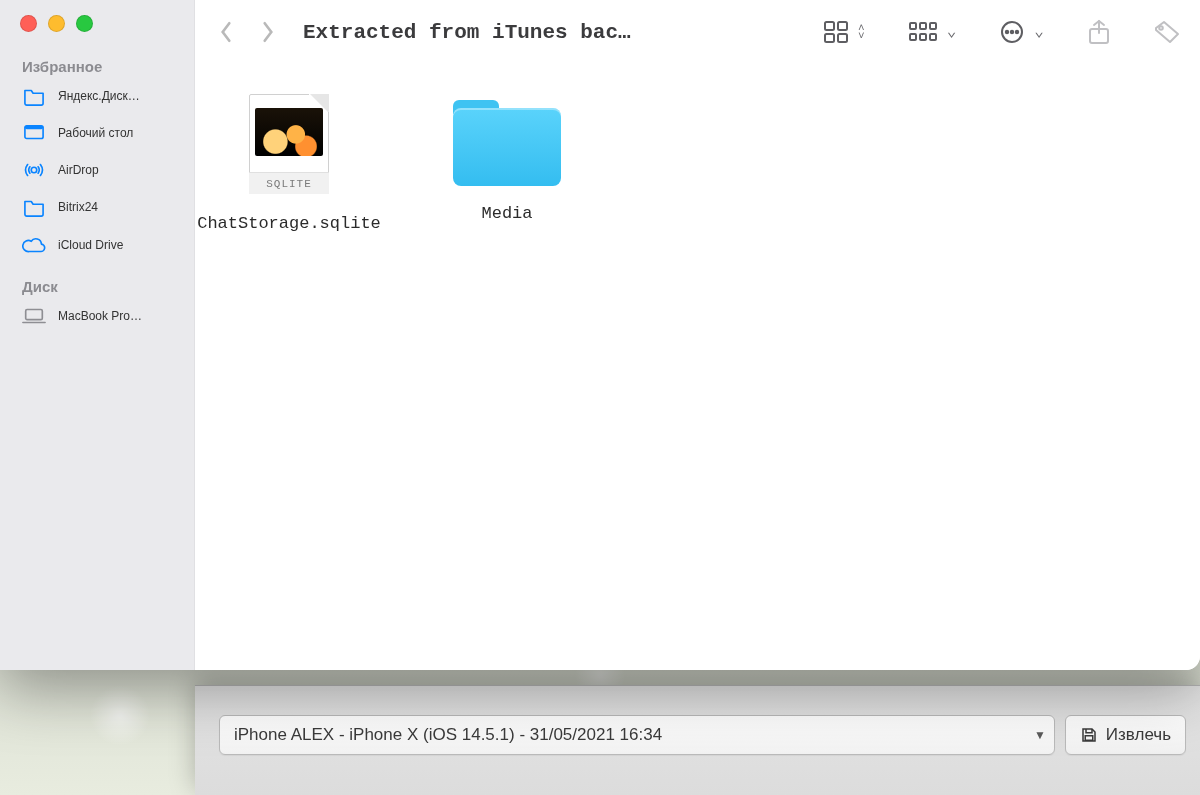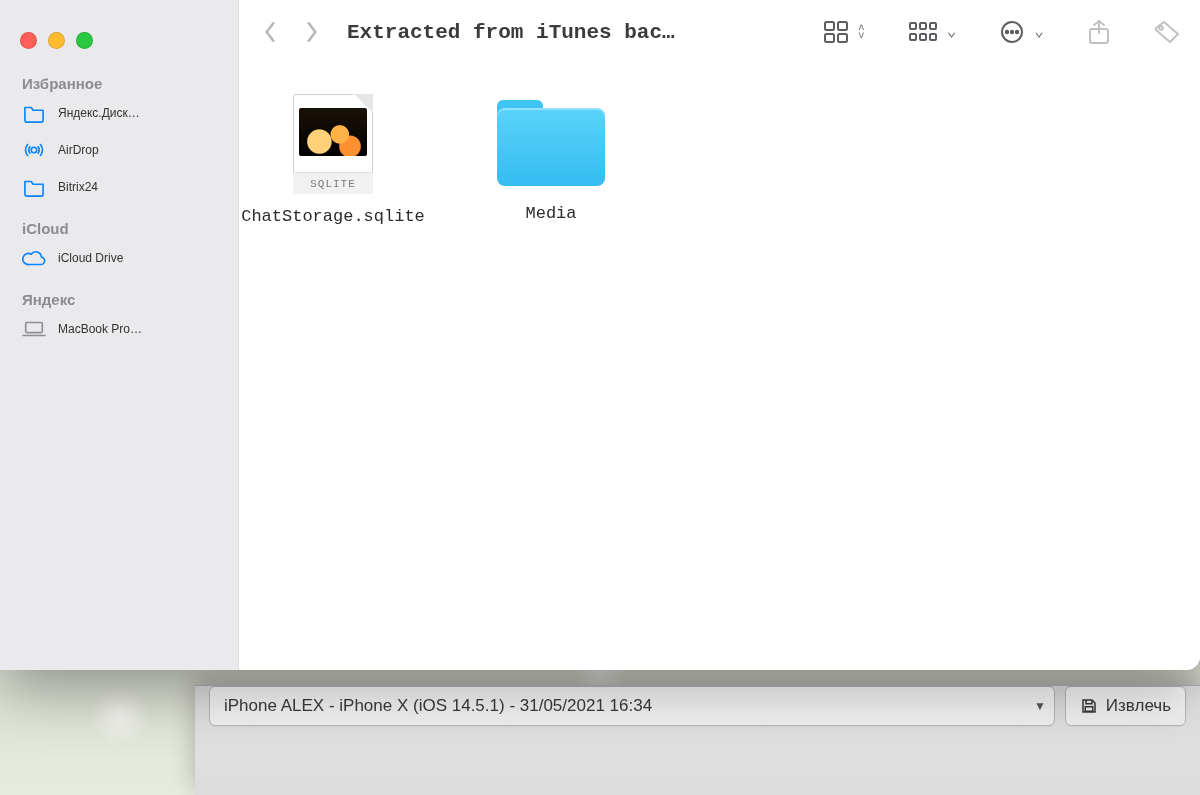--- a/index.html
+++ b/index.html
@@ -21,22 +21,22 @@
   }
 
   
   .lower-app {
     position: absolute;
     left: 195px; right: 0; bottom: 0;
     height: 110px;
     background: linear-gradient(180deg, #e4e4e4 0%, #dcdcdc 100%);
     border-top: 1px solid #b5b5b5;
     box-shadow: 0 -6px 24px rgba(0,0,0,0.25);
-    display: flex; align-items: flex-start;
-    padding: 0 14px 12px 14px;
+    display: flex; align-items: center;
+    padding: 0 14px 12px 24px;
     gap: 10px;
   }
   .lower-app .combo {
     flex: 1;
     height: 40px;
     background: linear-gradient(180deg,#ffffff,#f2f2f2);
     border: 1px solid #bababa;
     border-radius: 6px;
     display: flex; align-items: center;
     padding: 0 8px 0 14px;
@@ -64,24 +64,24 @@
     left: 0; top: 0;
     width: 1200px; height: 670px;
     background: #fff;
     border-bottom-right-radius: 14px;
     box-shadow: 0 20px 60px rgba(0,0,0,0.35);
     display: flex;
     overflow: hidden;
   }
 
   .sidebar {
-    width: 239px;
+    width: 195px;
     background: rgba(232,232,235,0.92);
     border-right: 1px solid rgba(0,0,0,0.04);
-    padding-top: 28px;
+    padding-top: 11px;
     display: flex; flex-direction: column;
   }
   .traffic {
     display: flex; gap: 11px;
     padding: 4px 0 12px 20px;
   }
   .tl {
     width: 17px; height: 17px; border-radius: 50%;
     border: 0.5px solid rgba(0,0,0,0.12);
   }
@@ -146,21 +146,21 @@
   }
   .file-item {
     width: 160px;
     display: flex; flex-direction: column; align-items: center;
     text-align: center;
     font-size: 17px; color: #2b2b2b;
     cursor: pointer;
   }
   .file-item .thumb {
     width: 92px; height: 100px;
-    position: relative; margin-bottom: 13px;
+    position: relative; margin-bottom: 20px;
   }
   .file-sqlite .page {
     position:absolute; inset:0 6px;
     background:#fff; border:1px solid #d0d0d0; border-radius:2px;
     clip-path: polygon(0 0, 78% 0, 100% 18%, 100% 100%, 0 100%);
   }
   .file-sqlite .fold {
     position:absolute; top:0; right:6px; width:22%; height:18%;
     background: linear-gradient(225deg,#e6e6e6 48%, #fff 52%);
   }
@@ -235,53 +235,61 @@
         <div class="sb-item">
           <span class="icon">
             <svg width="22" height="20" viewBox="0 0 24 22" stroke="#0a84ff" stroke-width="1.8" fill="none" stroke-linecap="round" stroke-linejoin="round">
               <path d="M2 5h7l2 3h11v11a2 2 0 0 1-2 2H4a2 2 0 0 1-2-2z"></path>
             </svg>
           </span>
           <span class="lab">Яндекс.Диск…</span>
         </div>
         <div class="sb-item">
           <span class="icon">
+            <svg width="22" height="20" viewBox="0 0 24 22" stroke="#0a84ff" stroke-width="1.8" fill="none" stroke-linecap="round" stroke-linejoin="round">
+              <rect x="2" y="3" width="20" height="14" rx="2"></rect>
+              <rect x="2" y="3" width="20" height="4" rx="2" fill="#0a84ff" stroke="none"></rect>
+            </svg>
+          </span>
+          <span class="lab">Рабочий стол</span>
+        </div>
+        <div class="sb-item">
+          <span class="icon">
             <svg width="22" height="22" viewBox="0 0 24 24" stroke="#0a84ff" stroke-width="1.8" fill="none" stroke-linecap="round" stroke-linejoin="round">
               <circle cx="12" cy="12" r="3"></circle>
               <path d="M5 18a10 10 0 0 1 0-12"></path>
               <path d="M19 6a10 10 0 0 1 0 12"></path>
               <path d="M7.5 15.5a6 6 0 0 1 0-7"></path>
               <path d="M16.5 8.5a6 6 0 0 1 0 7"></path>
             </svg>
           </span>
           <span class="lab">AirDrop</span>
         </div>
         <div class="sb-item">
           <span class="icon">
             <svg width="22" height="20" viewBox="0 0 24 22" stroke="#0a84ff" stroke-width="1.8" fill="none" stroke-linecap="round" stroke-linejoin="round">
               <path d="M2 5h7l2 3h11v11a2 2 0 0 1-2 2H4a2 2 0 0 1-2-2z"></path>
             </svg>
           </span>
           <span class="lab">Bitrix24</span>
         </div>
       </div>
 
-    <div class="sb-section">iCloud</div>
     <div id="icloud-list">
         <div class="sb-item">
           <span class="icon">
             <svg width="24" height="18" viewBox="0 0 26 18" stroke="#0a84ff" stroke-width="1.8" fill="none" stroke-linecap="round" stroke-linejoin="round">
               <path d="M8 16a6 6 0 1 1 2-11 6 6 0 0 1 11 3 4 4 0 0 1-1 8z"></path>
             </svg>
           </span>
           <span class="lab">iCloud Drive</span>
         </div>
       </div>
 
-    <div class="sb-section">Яндекс</div>
+    <div class="sb-section">Диск</div>
     <div id="loc-list">
         <div class="sb-item loc">
           <span class="icon">
             <svg width="24" height="18" viewBox="0 0 26 18" stroke="#8e8e93" stroke-width="1.8" fill="none" stroke-linecap="round" stroke-linejoin="round">
               <rect x="4" y="2" width="18" height="11" rx="1.5"></rect>
               <path d="M1 16h24"></path>
             </svg>
           </span>
           <span class="lab">MacBook Pro…</span>
         </div>

